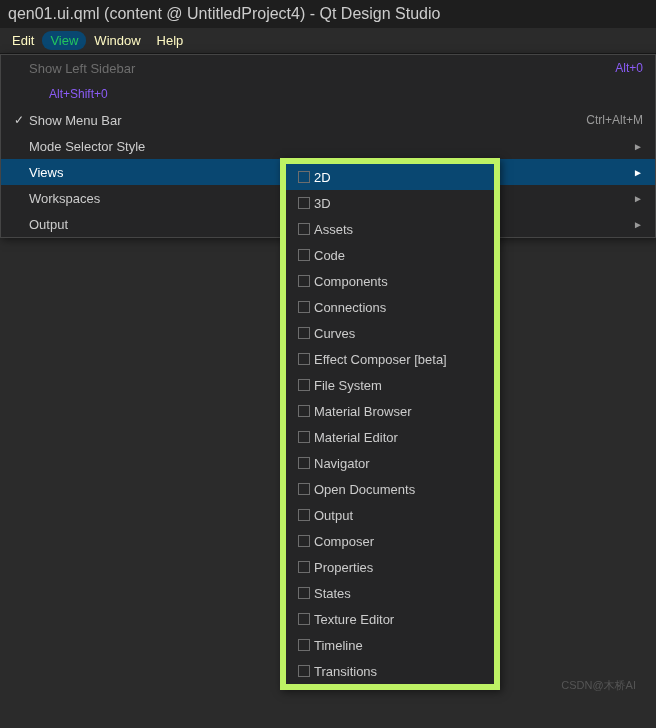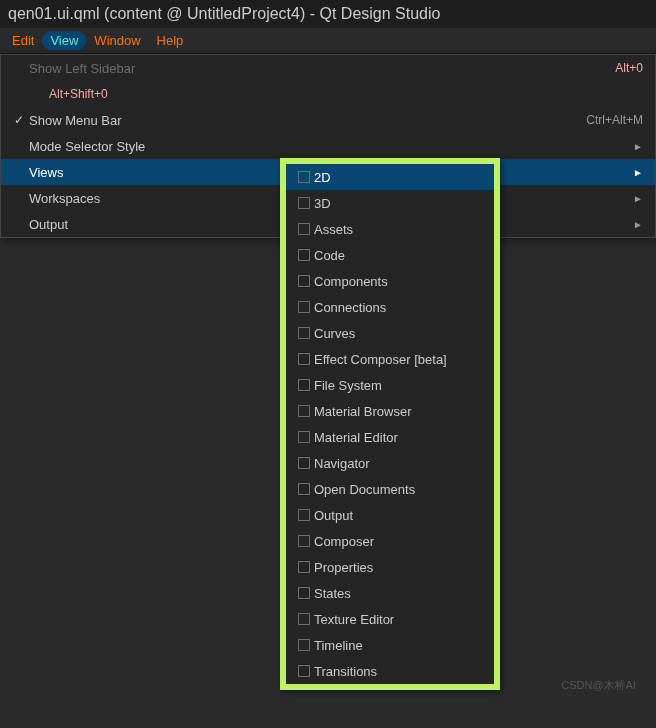--- a/index.html
+++ b/index.html
@@ -36,27 +36,27 @@
       height: 26px;
       display: flex;
       align-items: center;
       padding: 0 4px;
       border-bottom: 1px solid #1a1a1a;
     }
 
     .menu-bar-item {
       padding: 2px 8px;
       cursor: pointer;
-      color: #f97316;
+      color: #fef9c3;
       font-size: 13px;
     }
 
     .menu-bar-item.active {
       background: #094771;
-      color: #5eead4;
+      color: #22c55e;
       border-radius: 9px;
     }
 
     
     .main-content {
       background: #2b2b2b;
       flex: 1;
     }
 
     
@@ -100,21 +100,21 @@
       flex: 1;
     }
 
     .menu-item .shortcut {
       color: #999999;
       font-size: 12px;
       margin-left: 20px;
     }
 
     .menu-item.disabled .shortcut {
-      color: #fca5a5;
+      color: #8b5cf6;
     }
 
     .menu-item .arrow {
       margin-left: 8px;
       color: #999999;
       font-size: 10px;
     }
 
     .checkmark {
       color: #cccccc;

